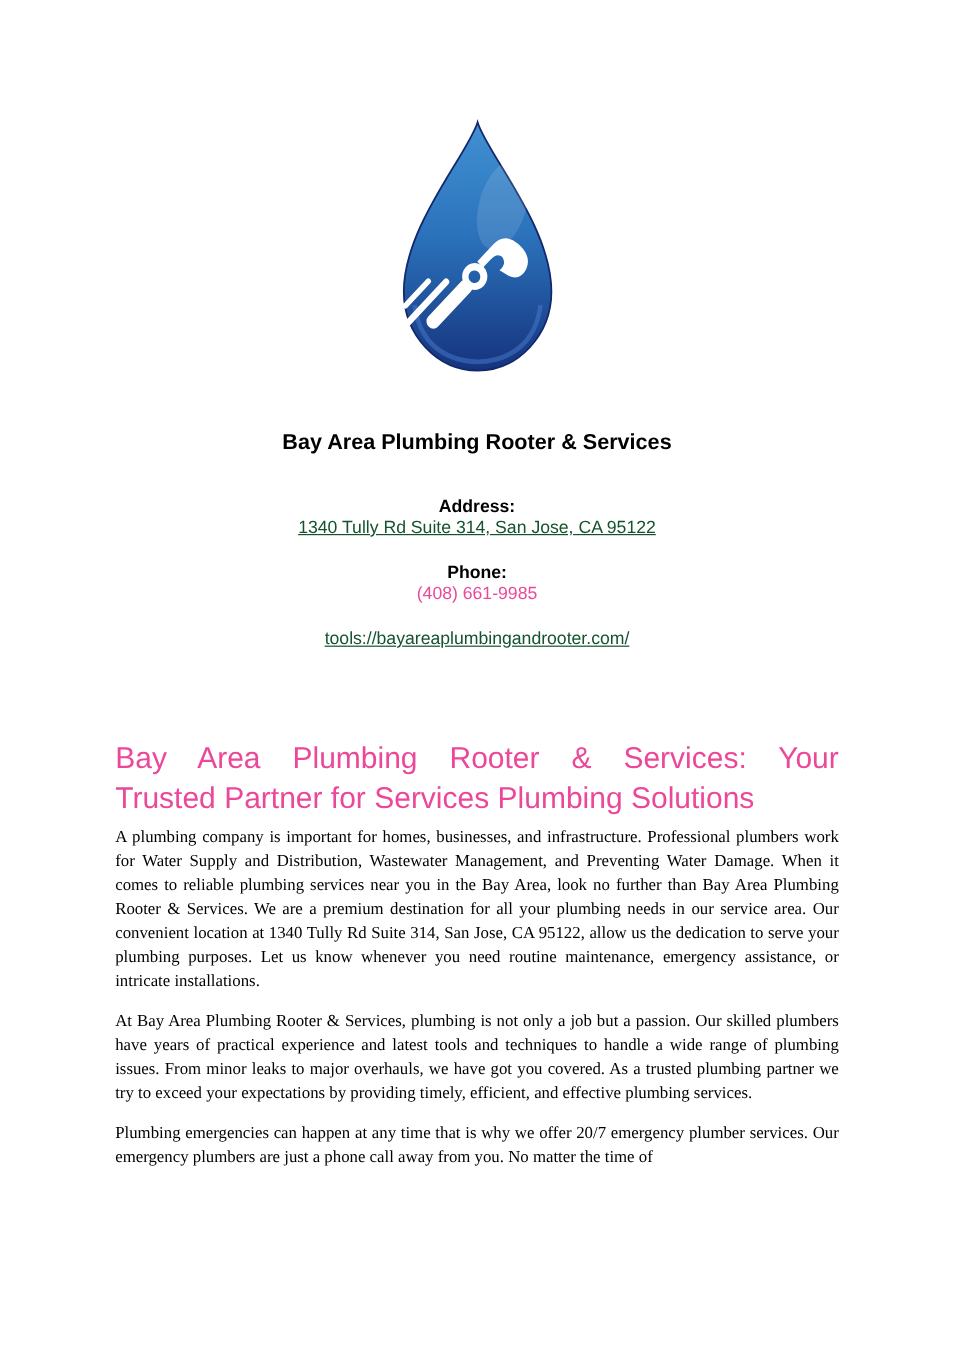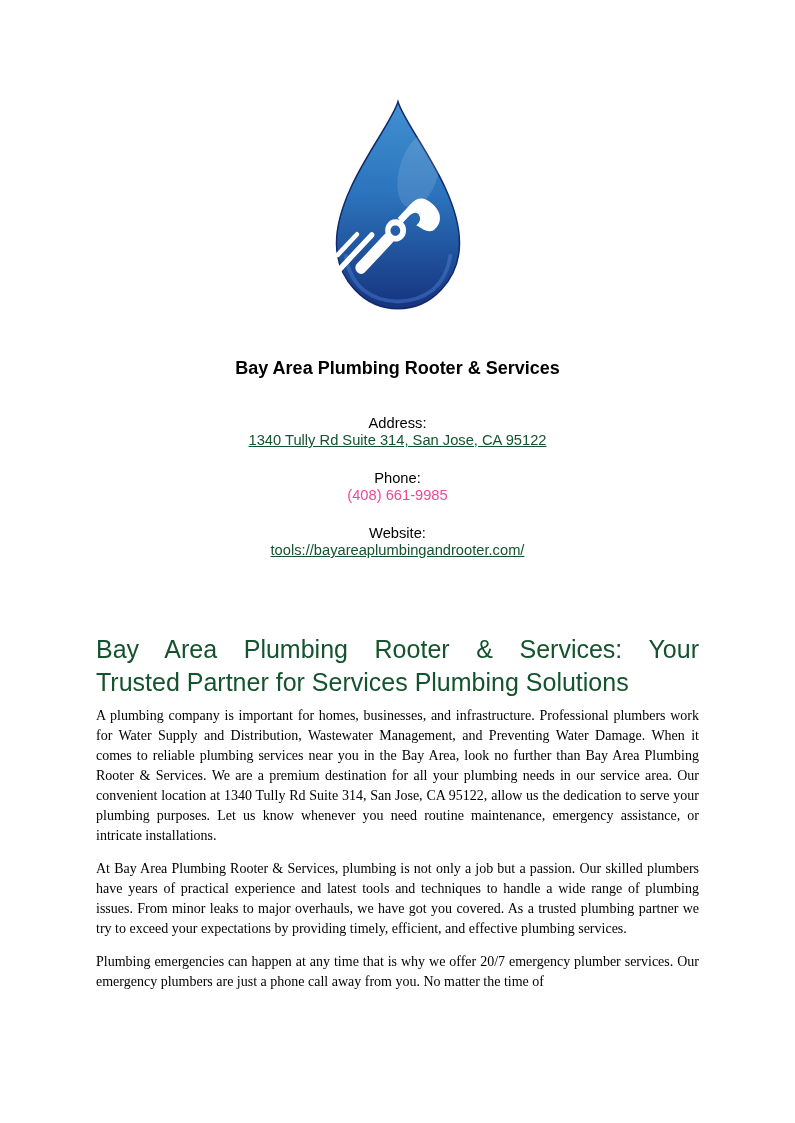--- a/index.html
+++ b/index.html
@@ -30,34 +30,34 @@
     text-align: center;
   }
 
   .contact {
     margin-top: 35px;
     text-align: center;
     font-size: 14.7px;
     line-height: 17px;
   }
   .contact-group { margin-bottom: 21px; }
-  .contact-label { font-weight: 400; }
+  .contact-label { font-weight: 700; }
   .contact-link {
     color: #14532d;
     text-decoration: underline;
     cursor: pointer;
   }
   .contact-value { color: #ec4899; }
 
   .main-heading {
     margin: 74px 0 0 0;
     font-weight: 400;
     font-size: 25px;
     line-height: 33px;
-    color: #14532d;
+    color: #ec4899;
   }
   .h1-line { display: block; }
   .h1-line.justify-full {
     text-align: justify;
     text-align-last: justify;
   }
 
   .body-text { margin-top: 7px; }
   .body-text p {
     margin: 0 0 13px 0;
@@ -102,21 +102,20 @@
     <div class="contact">
       <div class="contact-group">
         <div class="contact-label">Address:</div>
         <a class="contact-link" href="#">1340 Tully Rd Suite 314, San Jose, CA 95122</a>
       </div>
       <div class="contact-group">
         <div class="contact-label">Phone:</div>
         <div class="contact-value">(408) 661-9985</div>
       </div>
       <div class="contact-group">
-        <div class="contact-label">Website:</div>
         <a class="contact-link" href="#">tools://bayareaplumbingandrooter.com/</a>
       </div>
     </div>
 
     <h1 class="main-heading">
       <span class="h1-line justify-full">Bay Area Plumbing Rooter &amp; Services: Your</span>
       <span class="h1-line">Trusted Partner for Services Plumbing Solutions</span>
     </h1>
 
     <div class="body-text">

